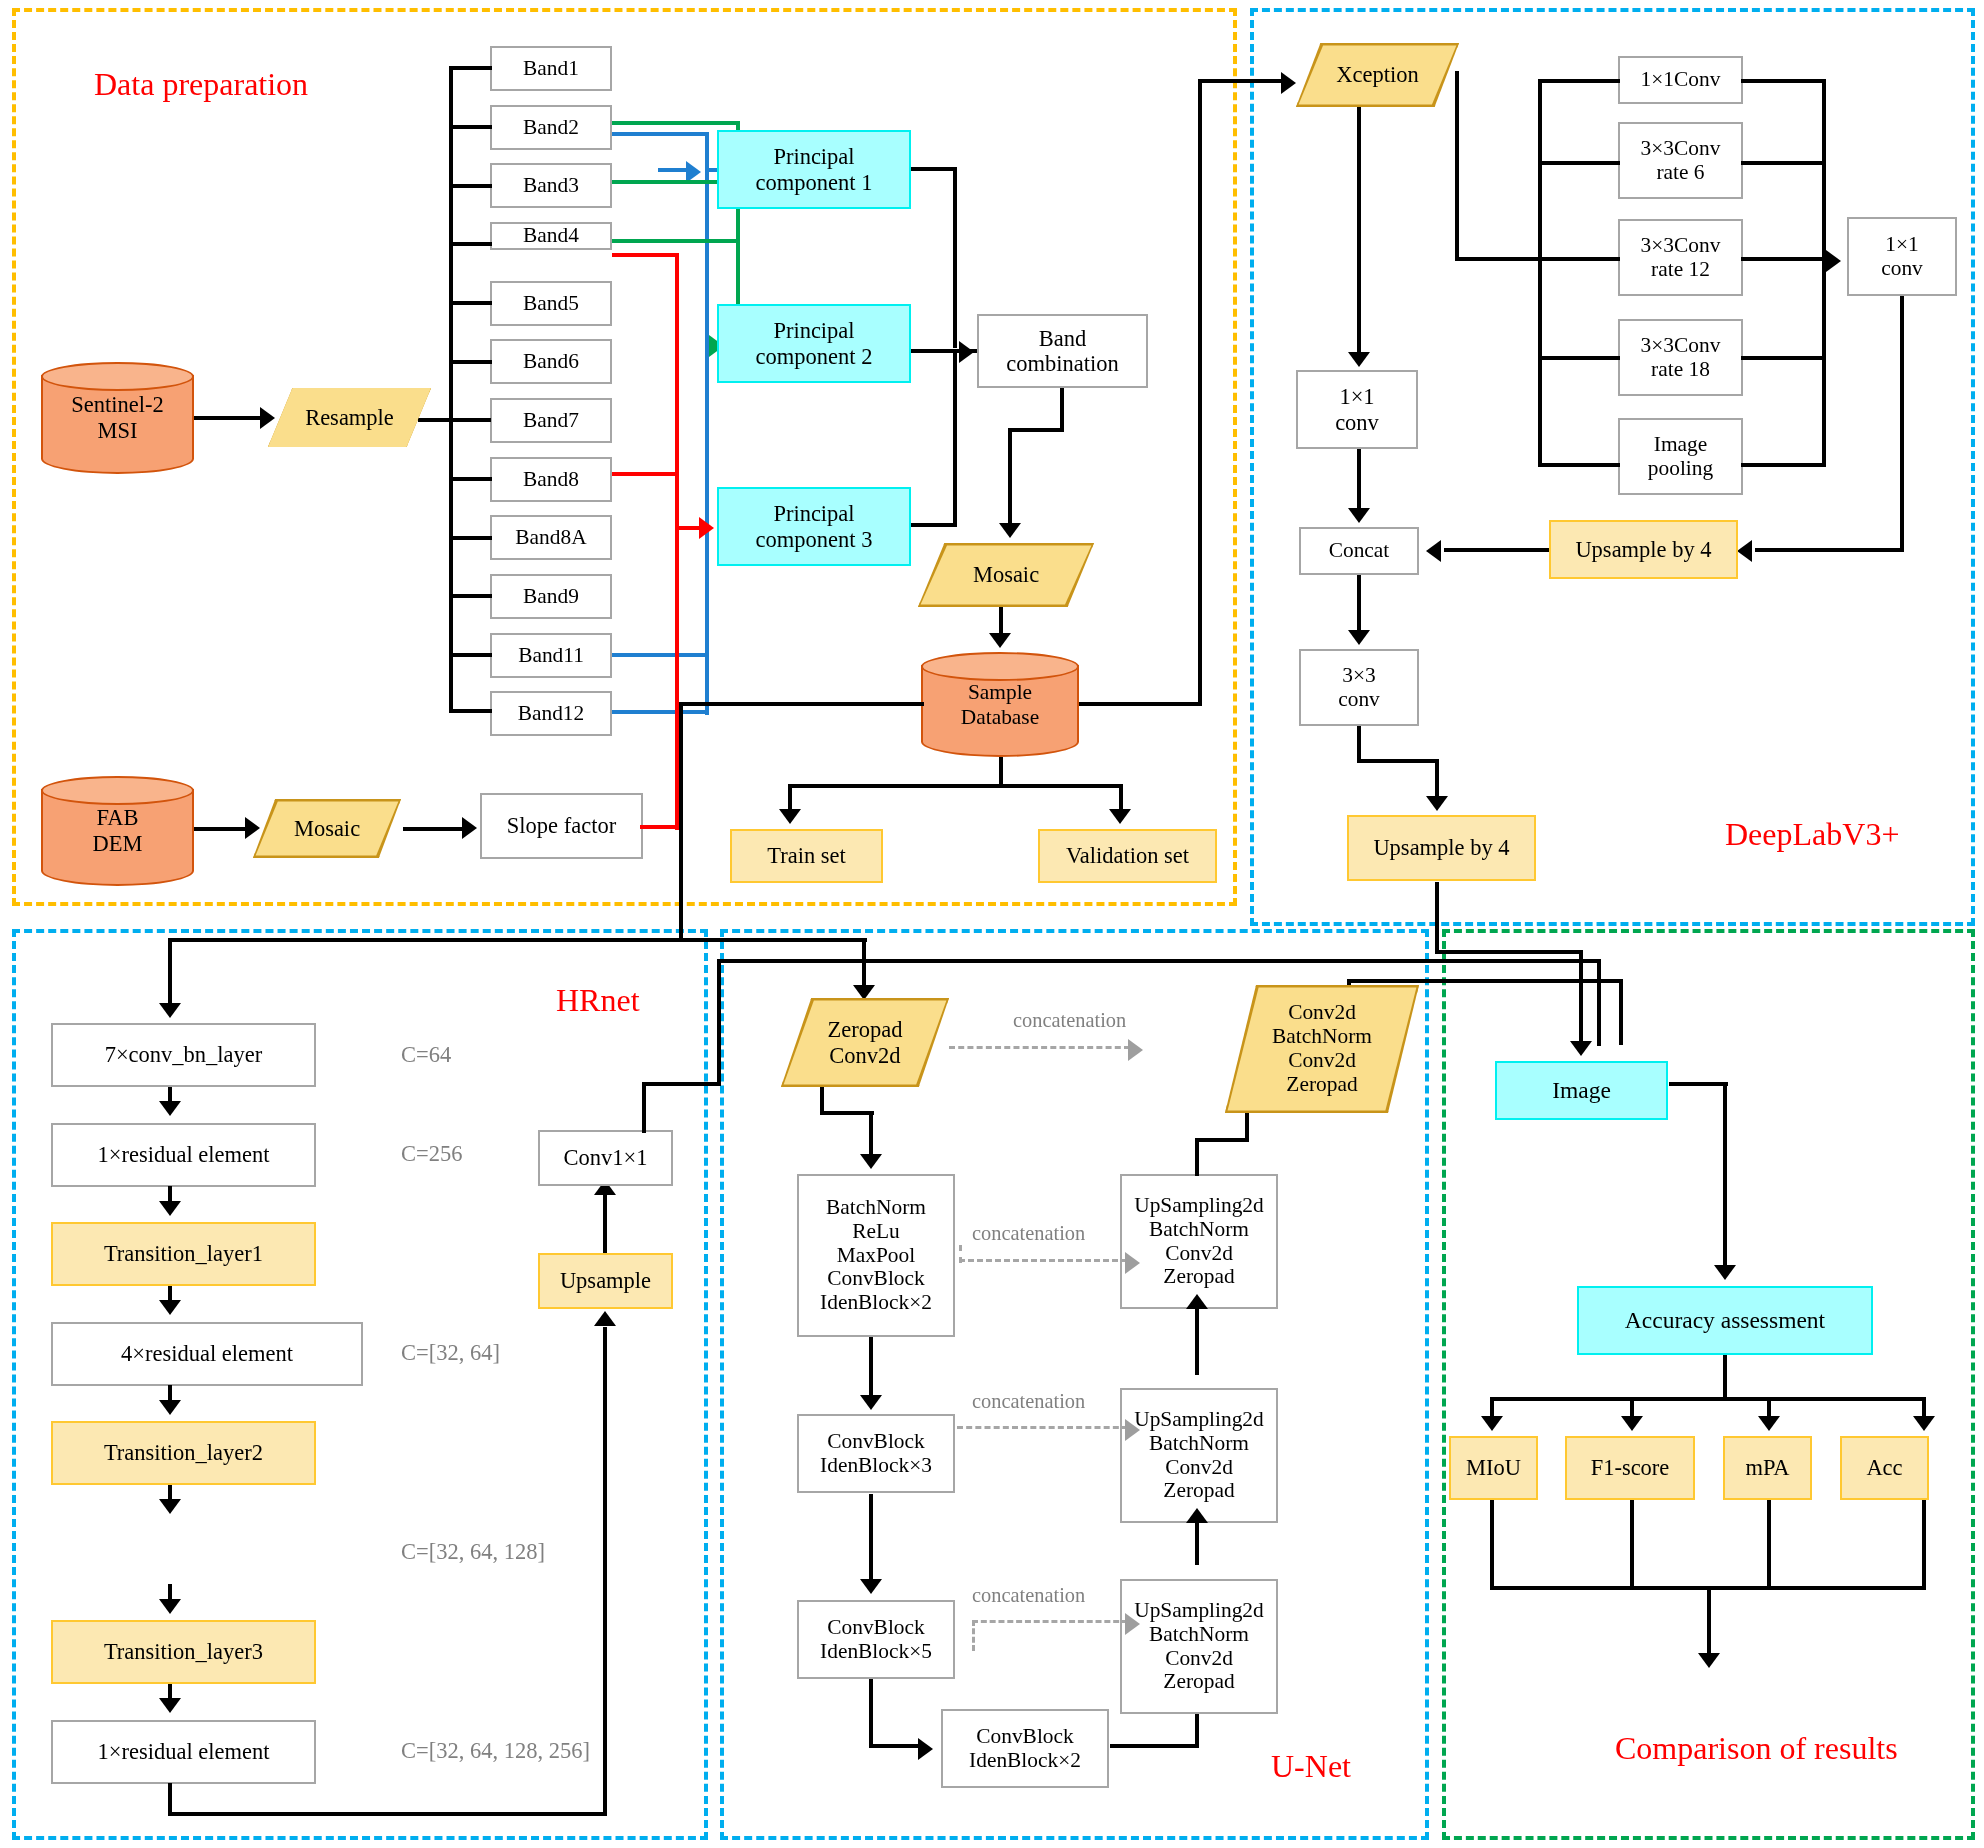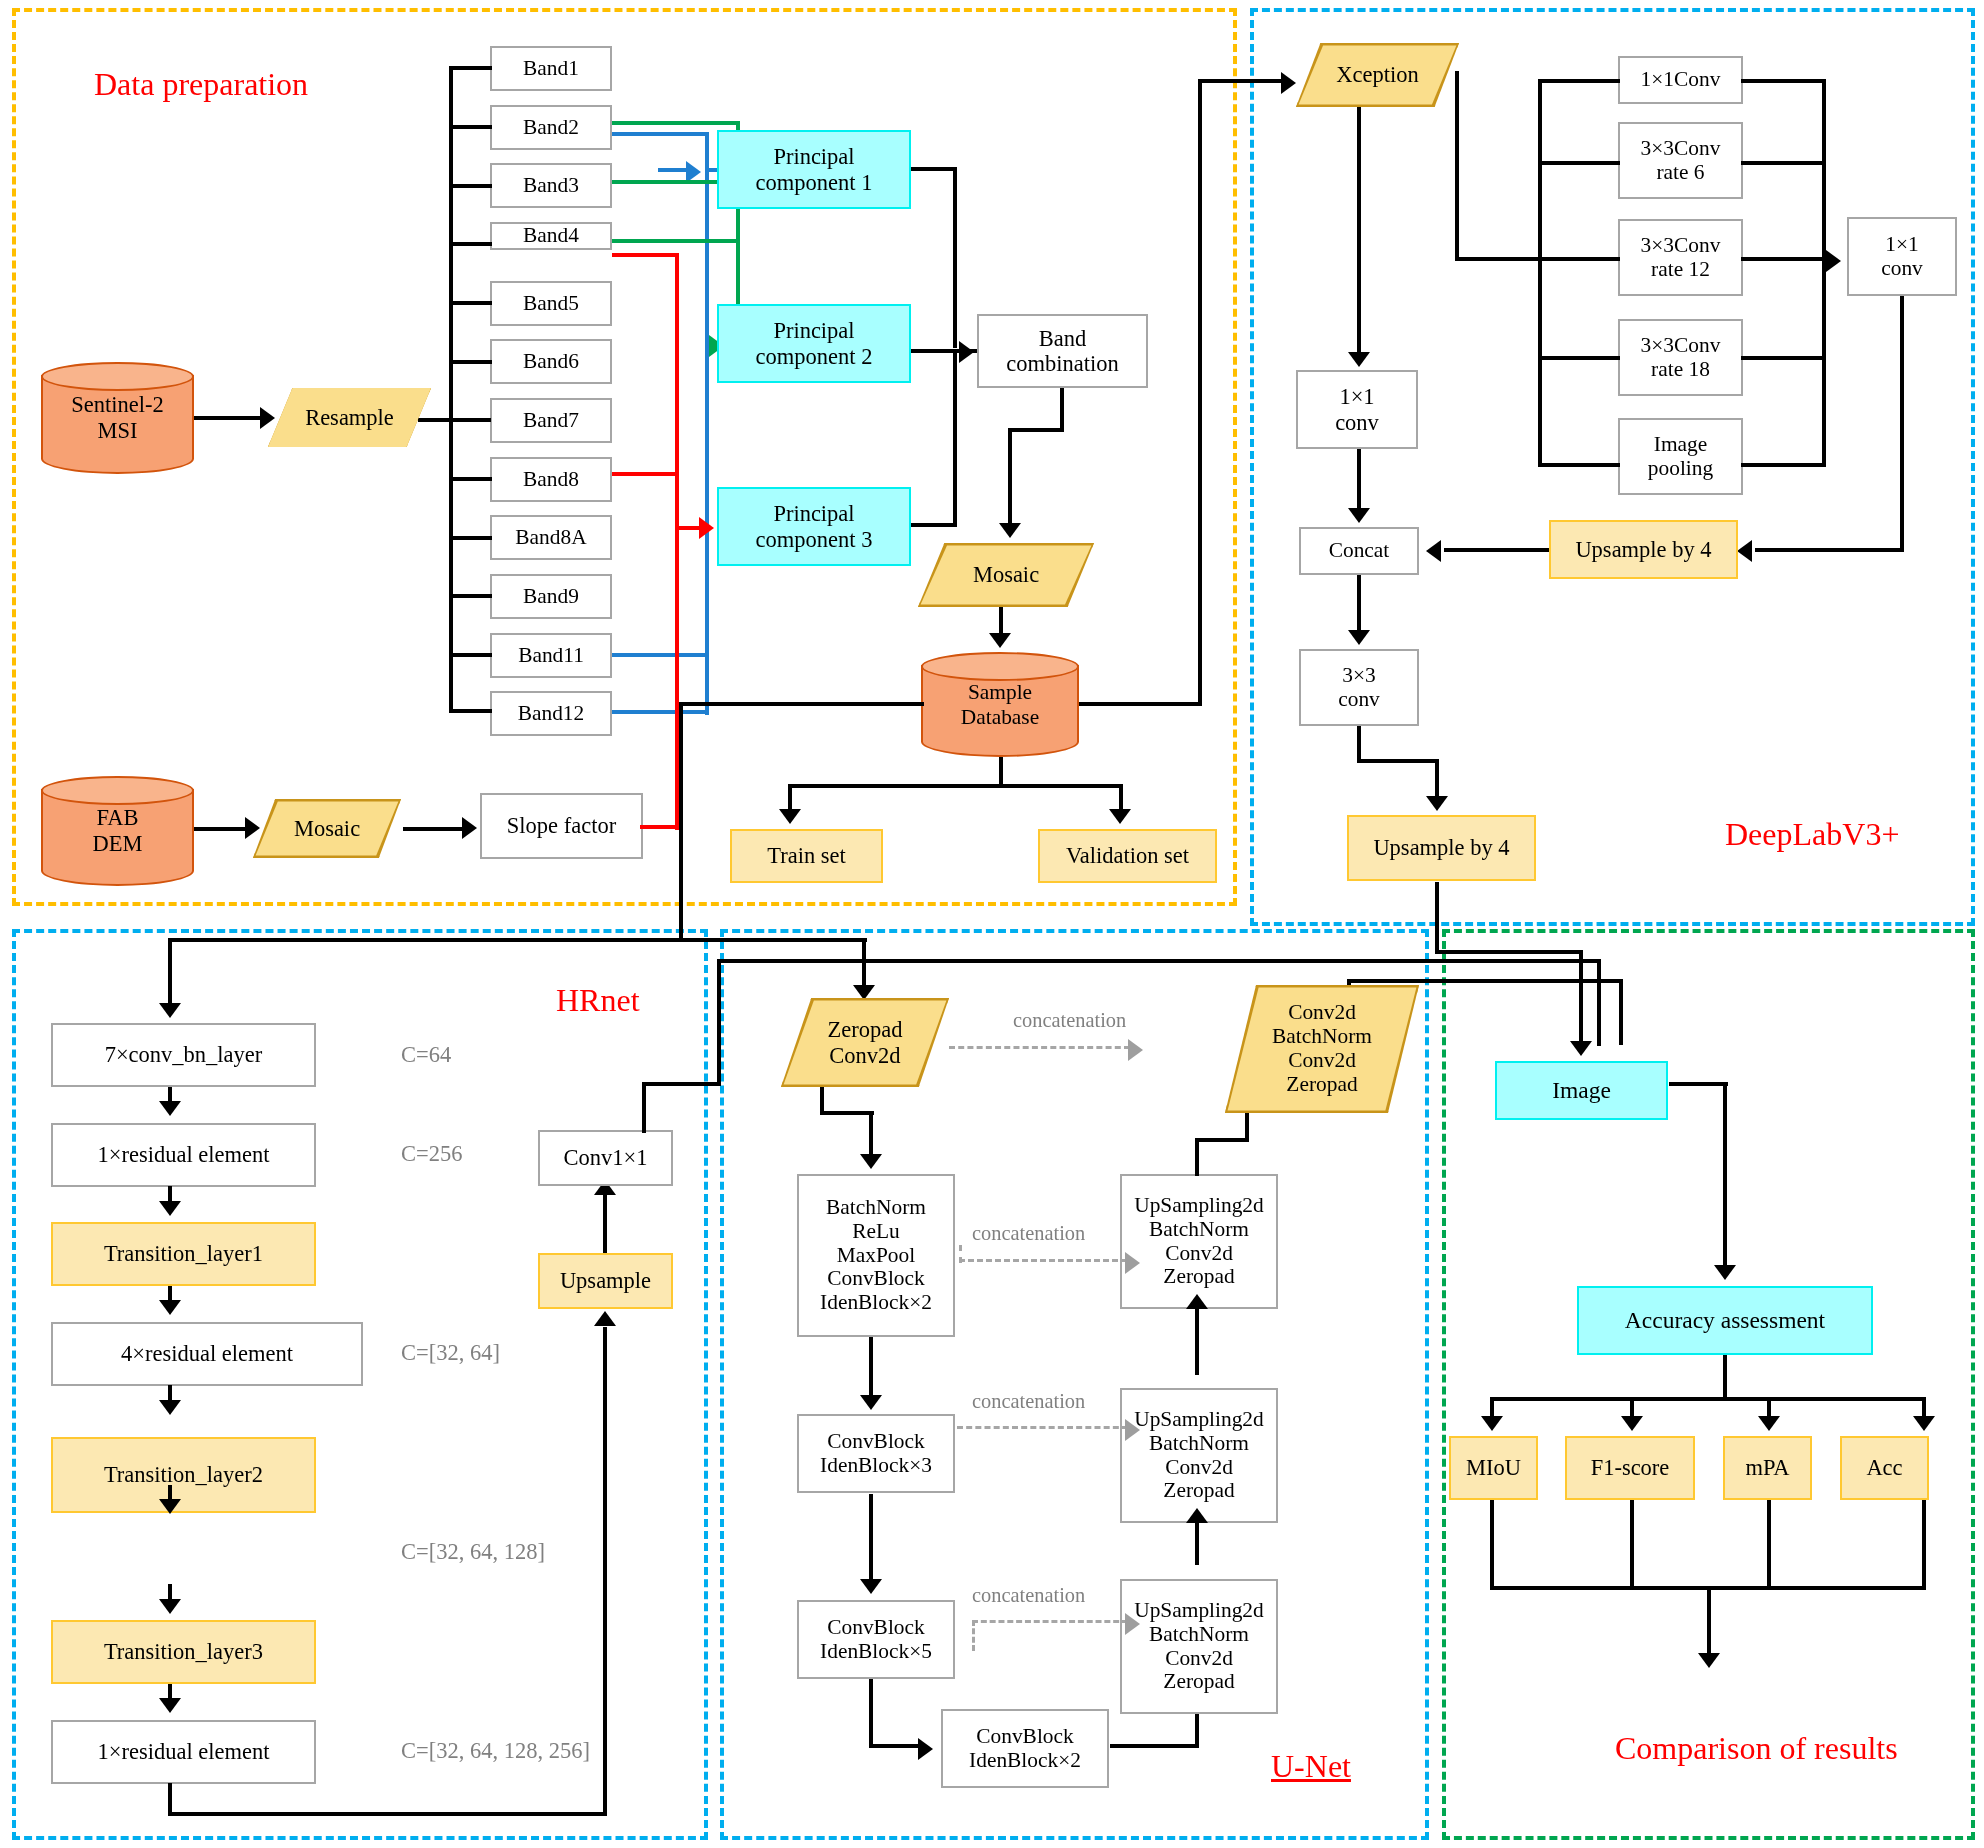--- a/index.html
+++ b/index.html
@@ -62,21 +62,21 @@
 
   <div class="region r-data" style="left:12.2px;top:8.2px;width:1225px;height:898px;"></div>
   <div class="region r-deep" style="left:1250px;top:8.2px;width:725px;height:918px;"></div>
   <div class="region r-hr" style="left:12.2px;top:929px;width:696px;height:911px;"></div>
   <div class="region r-unet" style="left:720px;top:929px;width:709px;height:911px;"></div>
   <div class="region r-cmp" style="left:1442px;top:929px;width:533px;height:911px;"></div>
 
   <div class="reglabel" style="left:94px;top:66px;">Data preparation</div>
   <div class="reglabel" style="left:1725px;top:816px;">DeepLabV3+</div>
   <div class="reglabel" style="left:556px;top:982px;">HRnet</div>
-  <div class="reglabel" style="left:1271px;top:1748px;text-decoration:underline;">U-Net</div>
+  <div class="reglabel" style="left:1271px;top:1748px;">U-Net</div>
   <div class="reglabel" style="left:1615px;top:1730px;">Comparison of results</div>
 
   <div class="cyl" style="left:41px;top:362px;width:153px;height:112px;">
     <div class="body"></div>
     <div class="top"></div>
     <div class="inner" style="font-size:22.5px;flex-direction:column;">
       <span>Sentinel-2</span>
       <span>MSI</span>
     </div>
   </div>
@@ -373,21 +373,21 @@
     </div>
   <div class="node n-white" style="left:51px;top:1123px;width:265px;height:64px;font-size:22.5px;">
       <span>1×residual element</span>
     </div>
   <div class="node n-yellow" style="left:51px;top:1222px;width:265px;height:64px;font-size:22.5px;">
       <span>Transition_layer1</span>
     </div>
   <div class="node n-white" style="left:51px;top:1322px;width:312px;height:64px;font-size:22.5px;">
       <span>4×residual element</span>
     </div>
-  <div class="node n-yellow" style="left:51px;top:1421px;width:265px;height:76px;font-size:22.5px;margin-top:16px;">
+  <div class="node n-yellow" style="left:51px;top:1421px;width:265px;height:64px;font-size:22.5px;">
       <span>Transition_layer2</span>
     </div>
   <div class="node n-yellow" style="left:51px;top:1620px;width:265px;height:64px;font-size:22.5px;">
       <span>Transition_layer3</span>
     </div>
   <div class="node n-white" style="left:51px;top:1720px;width:265px;height:64px;font-size:22.5px;">
       <span>1×residual element</span>
     </div>
 
   <div class="note" style="left:401px;top:1042px;font-size:22.5px;">C=64</div>

